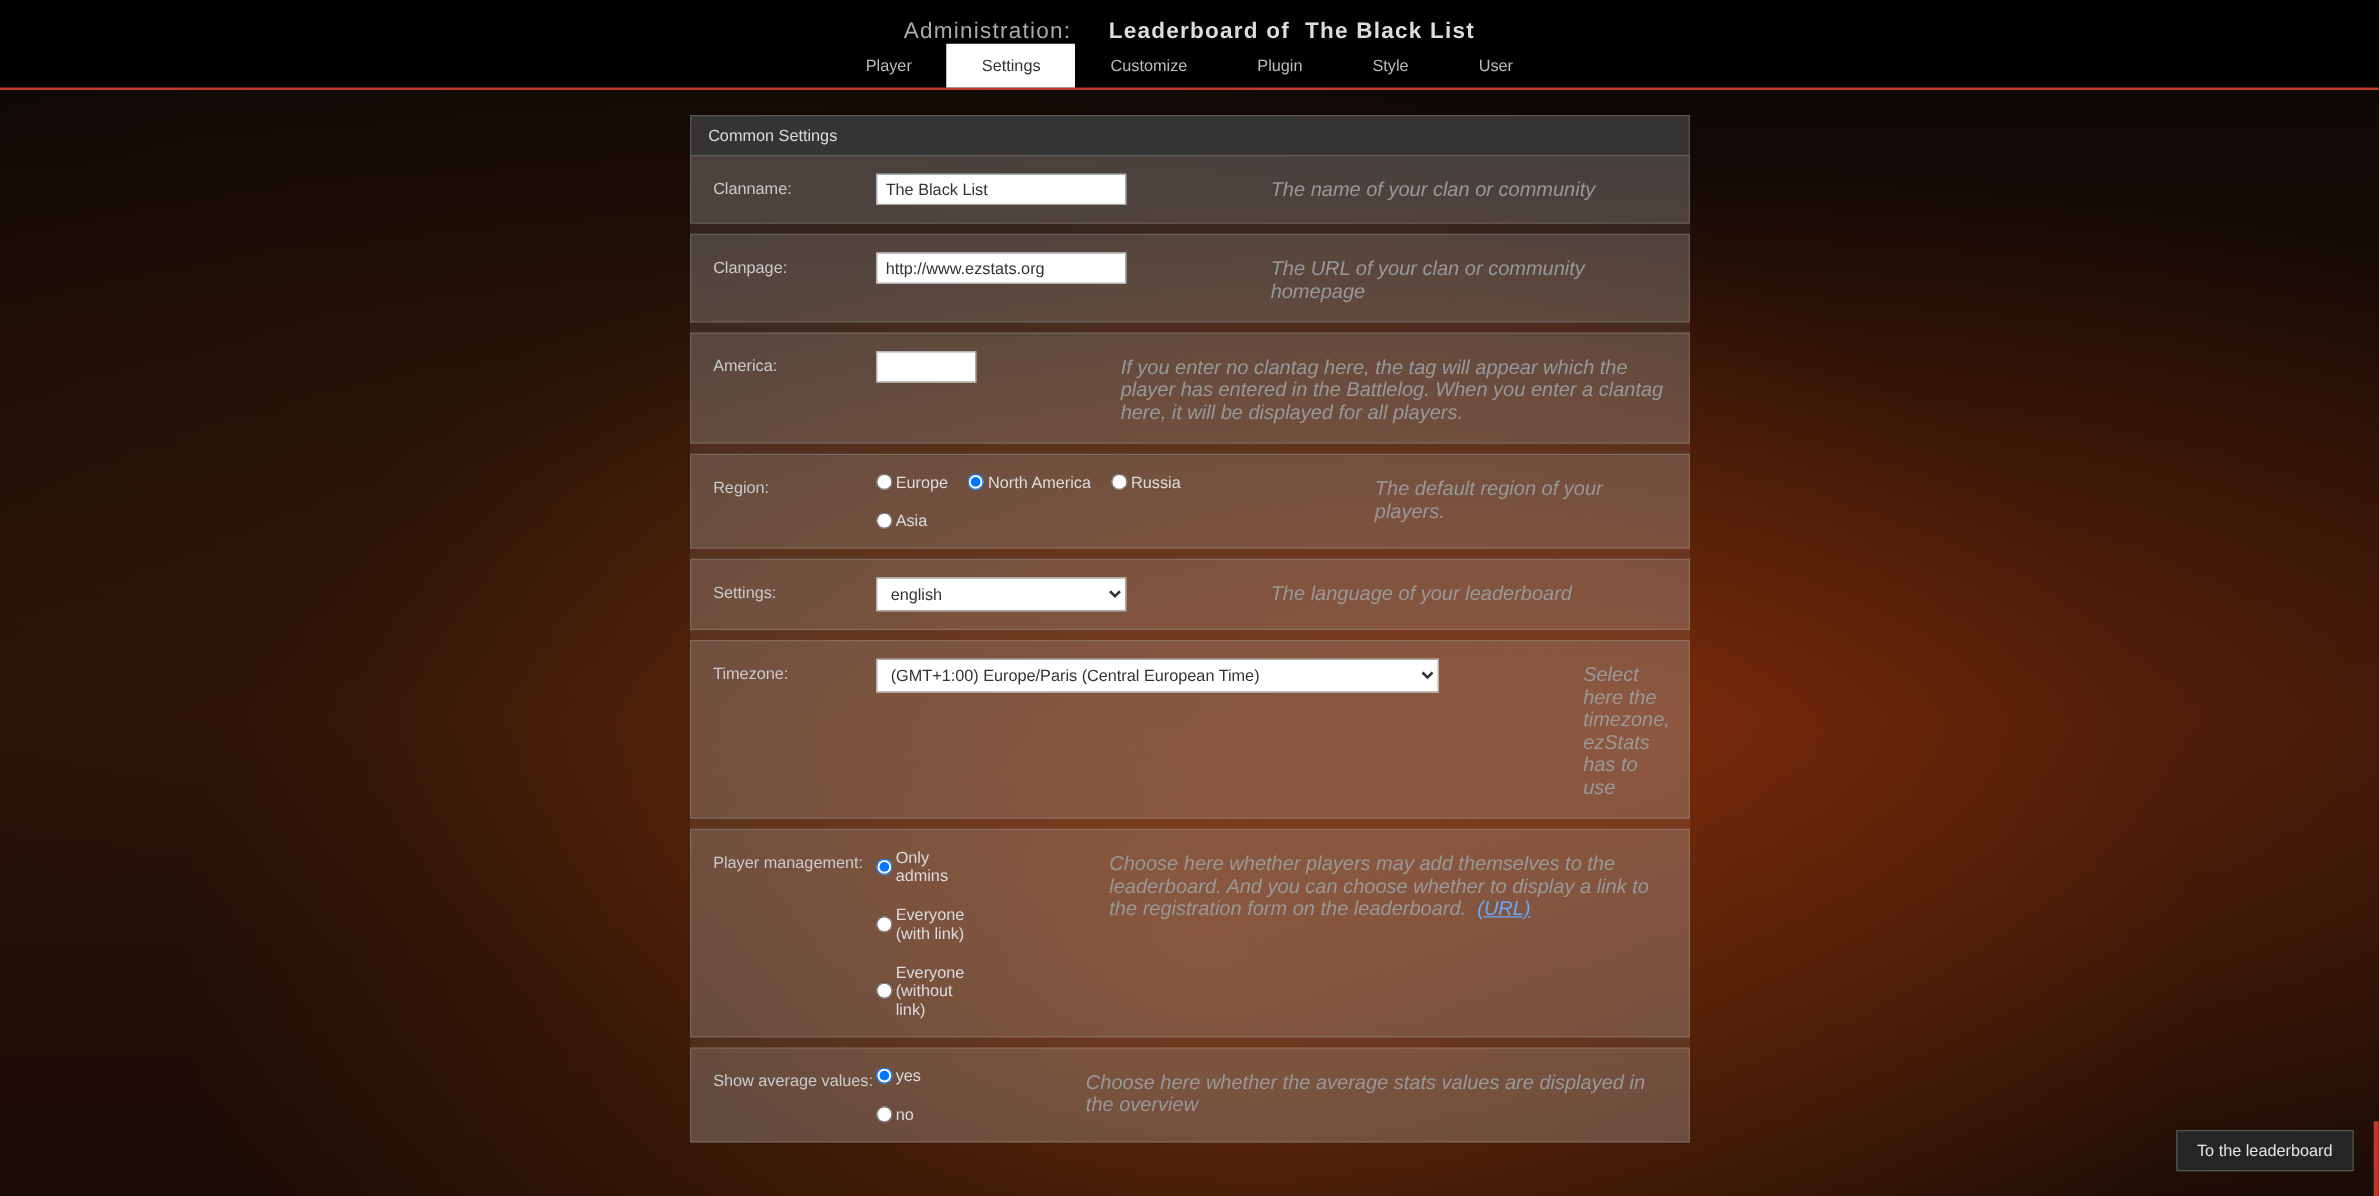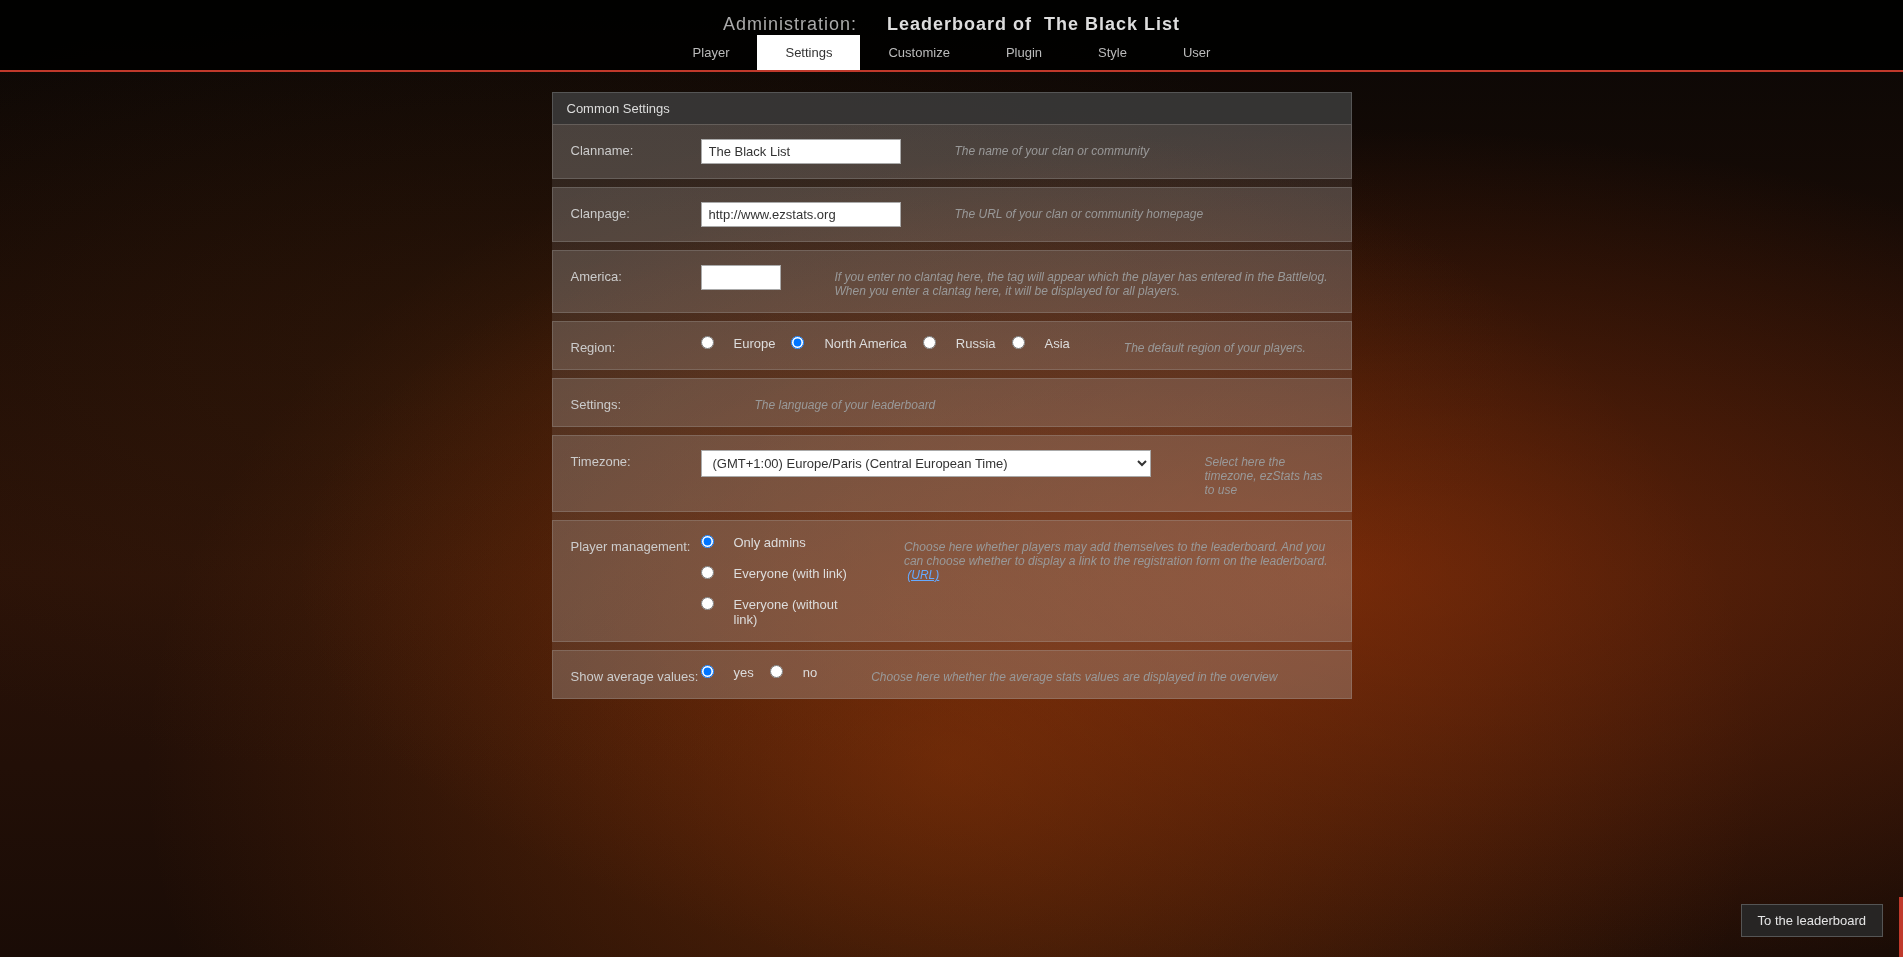--- a/index.html
+++ b/index.html
@@ -119,23 +119,23 @@
       padding-top: 4px;
     }
 
     .settings-control {
       flex: 1;
     }
 
     .settings-hint {
       color: #999;
       font-style: italic;
-      font-size: 12px;
+      font-size: 16px;
       margin-top: 5px;
-      margin-left: 54px;
+      margin-left: 116px;
     }
 
     .text-input {
       border: 1px solid #aaa;
       background: #fff;
       padding: 4px 7px;
       font-size: 13px;
       color: #333;
       width: 200px;
     }
@@ -159,22 +159,22 @@
 
     .radio-group {
       display: flex;
       align-items: center;
       gap: 16px;
       flex-wrap: wrap;
     }
 
     .radio-item {
       display: flex;
-      align-items: flex-start;
-      gap: 20px;
+      align-items: center;
+      gap: 3px;
       color: #ddd;
       font-size: 13px;
       cursor: pointer;
     }
 
     .radio-item input[type="radio"] {
       cursor: pointer;
     }
 
     .url-link {
@@ -290,20 +290,28 @@
             <span>Asia</span>
           </label>
         </div>
       </div>
       <div class="settings-hint">The default region of your players.</div>
     </div>
 
     <div class="settings-row">
       <div class="settings-row-inner">
         <div class="settings-label">Settings:</div>
+        <div class="settings-control">
+          <select class="select-input">
+            <option value="english">english</option>
+            <option value="german">german</option>
+            <option value="french">french</option>
+            <option value="spanish">spanish</option>
+          </select>
+        </div>
       </div>
       <div class="settings-hint">The language of your leaderboard</div>
     </div>
 
     <div class="settings-row">
       <div class="settings-row-inner">
         <div class="settings-label">Timezone:</div>
         <div class="settings-control">
           <select class="select-input select-input-wide">
             <option value="gmt1_paris">(GMT+1:00) Europe/Paris (Central European Time)</option>

